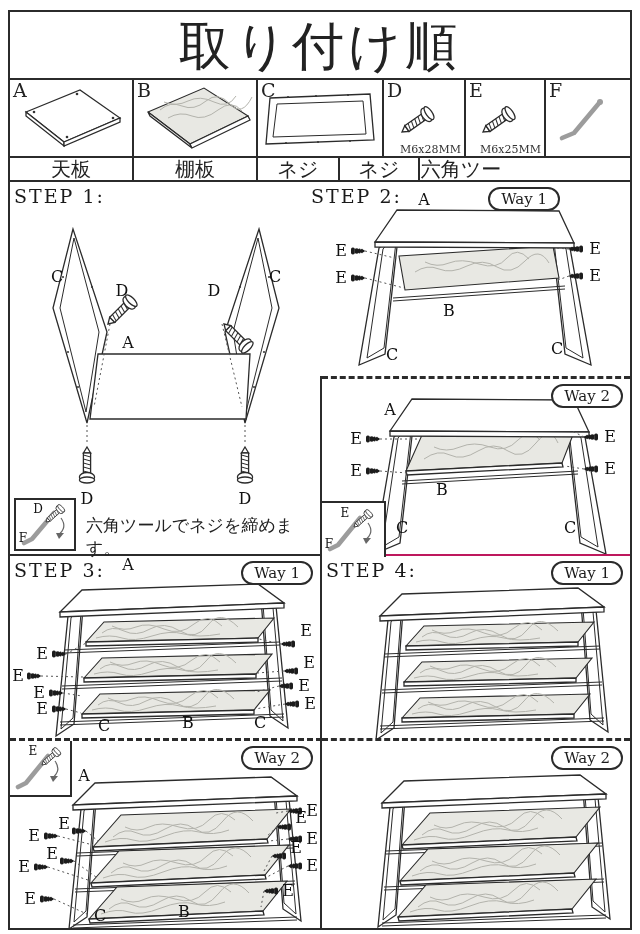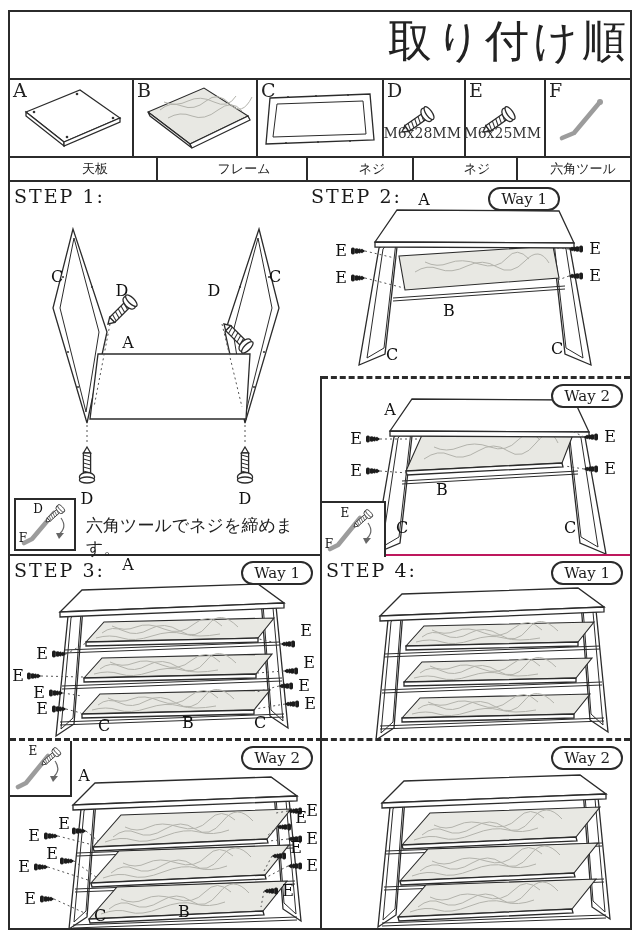--- a/index.html
+++ b/index.html
@@ -3,32 +3,32 @@
 <meta charset="utf-8">
 <style>
   * { margin:0; padding:0; box-sizing:border-box; }
   html,body { background:#fff; }
   body { width:640px; height:934px; font-family:"Liberation Sans",sans-serif; color:#1a1a1a; }
   .page { position:relative; width:640px; height:934px; background:#fff; overflow:hidden; }
   .sheet { position:absolute; left:8px; top:10px; width:624px; height:920px; border:2px solid #2b2b2b; background:#fff; }
 
   
   .title-band { position:relative; height:68px; border-bottom:2px solid #2b2b2b; }
-  .title { position:absolute; left:0; right:0; top:0; text-align:right; font-size:44px; font-weight:400; letter-spacing:4px; color:#222; }
+  .title { position:absolute; left:0; right:0; top:0; text-align:center; font-size:52px; font-weight:400; letter-spacing:4px; color:#222; }
   .note { position:absolute; right:4px; bottom:1px; font-size:13px; color:#222; }
 
   
   .parts-row { display:flex; height:76px; }
   .pcell { position:relative; border-right:2px solid #2b2b2b; height:76px; }
   .pcell:last-child { border-right:0; }
   .pcell svg { position:absolute; left:0; top:0; }
   .pletter { position:absolute; left:3px; top:-1px; font-family:"DejaVu Serif",serif; font-size:19px; color:#222; }
-  .psize { position:absolute; right:3px; bottom:15px; font-family:"DejaVu Serif",serif; font-size:14px; color:#333; }
+  .psize { position:absolute; right:3px; bottom:0; font-family:"DejaVu Serif",serif; font-size:11px; color:#333; }
   .labels-row { display:flex; height:26px; border-top:2px solid #2b2b2b; border-bottom:2px solid #2b2b2b; }
-  .lcell { border-right:2px solid #2b2b2b; text-align:center; font-size:13px; line-height:22px; color:#222;margin-left:24px; }
+  .lcell { border-right:2px solid #2b2b2b; text-align:center; font-size:20px; line-height:22px; color:#222; }
   .lcell:last-child { border-right:0; }
 
   
   .main { position:relative; height:746px; }
   .panel { position:absolute; background:#fff; }
   #p-step1 { left:0; top:0; width:312px; height:372px; border-right:2px solid #2b2b2b; }
   #p-s2w1  { left:297px; top:0; width:260px; height:194px; }
   #p-s2w2  { left:312px; top:194px; width:308px; height:178px; border-top:3px dashed #2b2b2b; }
   #p-step3 { left:0; top:372px; width:312px; height:184px; border-top:2px solid #2b2b2b; border-right:2px solid #2b2b2b;padding-left:13px; }
   #p-step4 { left:312px; top:372px; width:308px; height:184px; border-top:2px solid #be185d; }
@@ -197,21 +197,21 @@
         <span class="pletter">F</span>
         <svg width="80" height="74" viewBox="0 0 80 74">
           <path class="hex" d="M16,58 L28,53 L54,22"></path>
           <circle cx="54" cy="22" r="3" fill="#9c9c9c"></circle>
         </svg>
       </div>
     </div>
 
     <div class="labels-row">
       <div class="lcell" style="width:124px">天板</div>
-      <div class="lcell" style="width:126px">フレーム</div>
+      <div class="lcell" style="width:124px">棚板</div>
       <div class="lcell" style="width:82px">ネジ</div>
       <div class="lcell" style="width:80px">ネジ</div>
       <div class="lcell" style="width:82px">六角ツール</div>
     </div>
 
     <div class="main">
 
       <div class="panel" id="p-step1">
         <div class="step-label">STEP 1:</div>
         <svg class="draw" width="310" height="370" viewBox="0 0 310 370">

